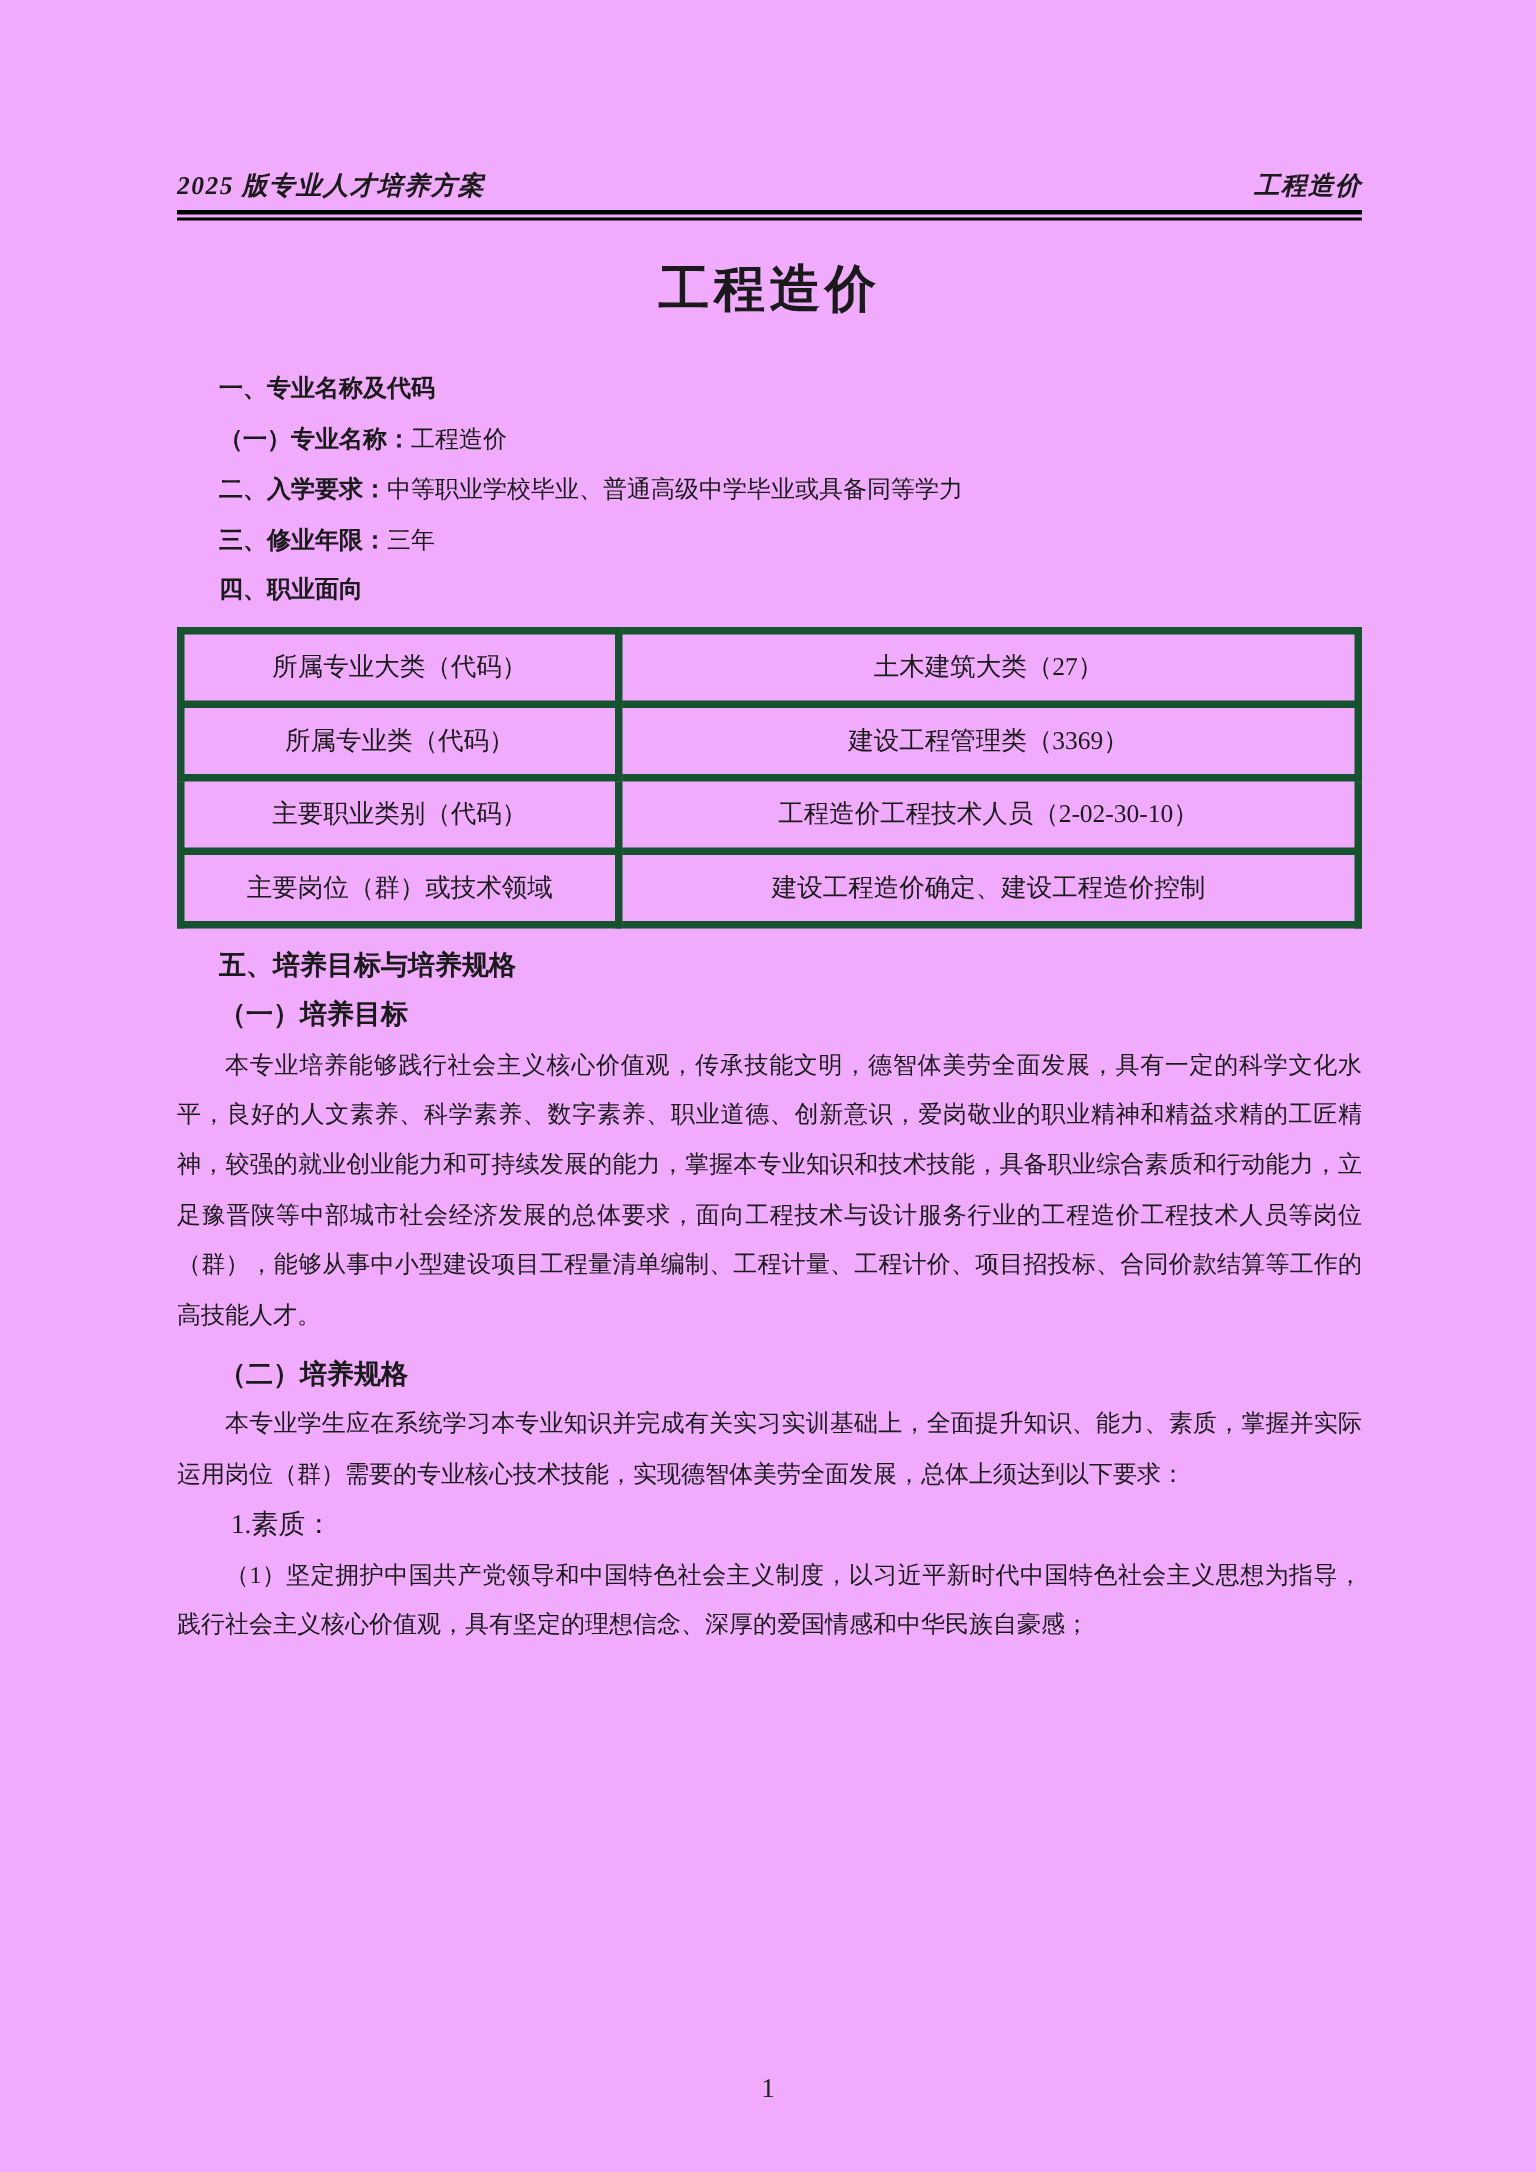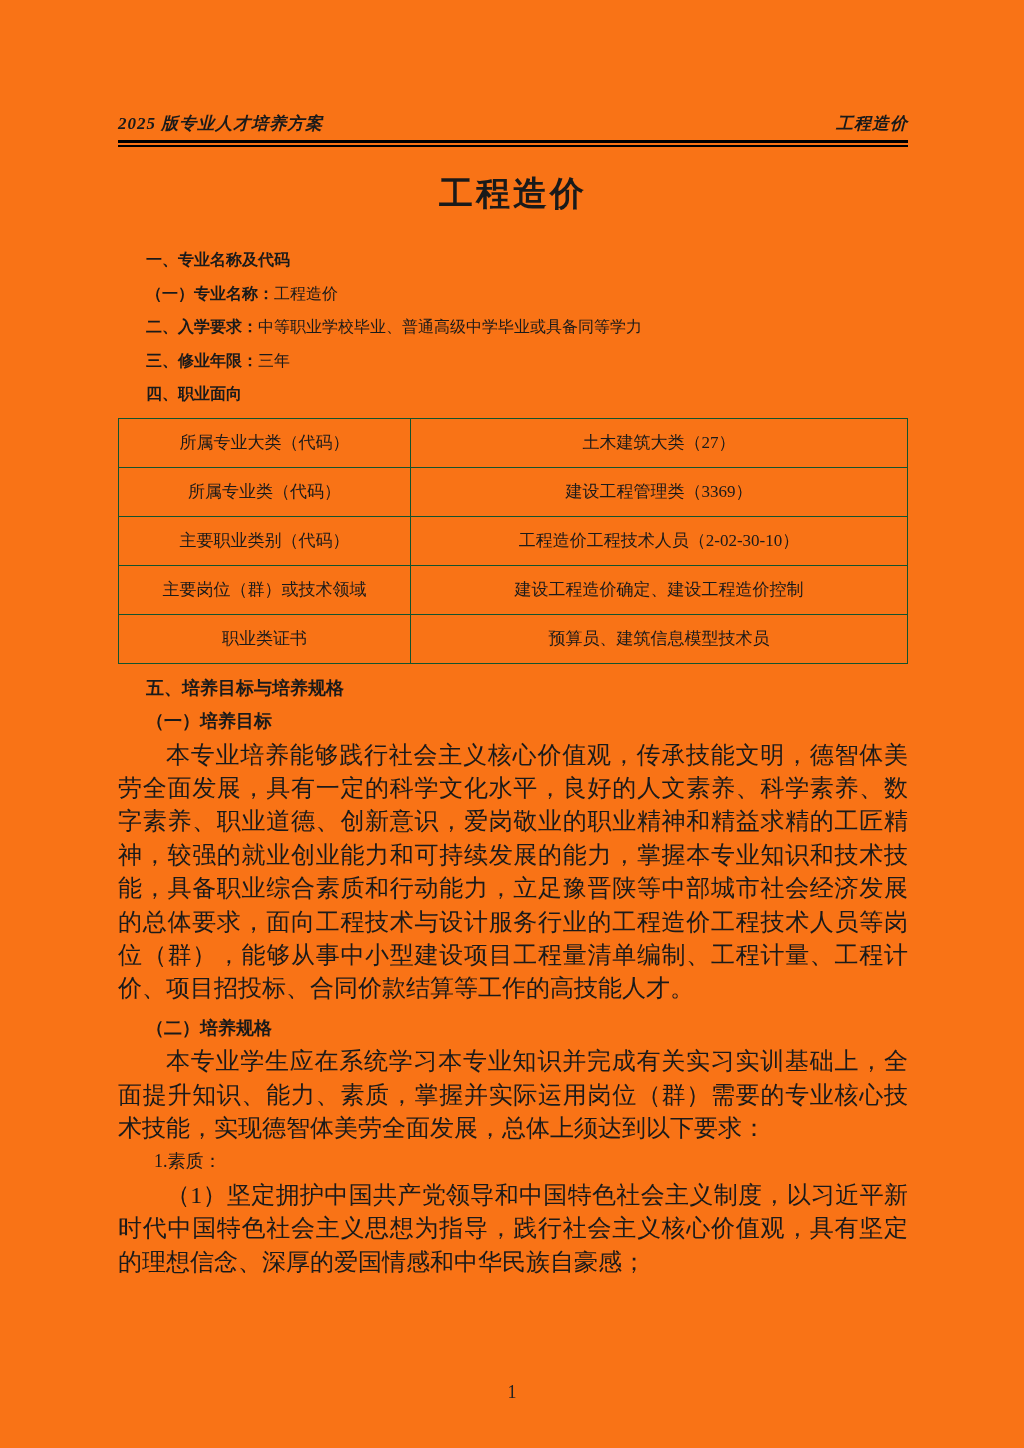--- a/index.html
+++ b/index.html
@@ -2,21 +2,21 @@
 <html><head>
 <meta charset="utf-8">
 <style>
   * { margin: 0; padding: 0; box-sizing: border-box; }
   html, body { background: #e8e8e8; }
   .page {
     position: relative;
     width: 1024px;
     height: 1448px;
     margin: 0 auto;
-    background: #f97316;
+    background: #f0abfc;
     color: #1a1a1a;
     font-family: "Liberation Serif", "DejaVu Serif", serif;
     overflow: hidden;
   }
   .content {
     position: absolute;
     left: 118px;
     right: 116px;
     top: 112px;
   }
@@ -60,42 +60,42 @@
     font-family: "Liberation Serif", "DejaVu Serif", serif;
   }
   
   .career-table {
     width: 100%;
     margin-top: 7px;
     border-collapse: collapse;
     table-layout: fixed;
   }
   .career-table td {
-    border: 1px solid #14532d;
+    border: 5px solid #14532d;
     height: 49px;
     text-align: center;
     vertical-align: middle;
     font-size: 17px;
     font-family: "Liberation Serif", "DejaVu Serif", serif;
   }
   .career-table td.c1 { width: 292px; }
   
   .sec-heading {
     font-size: 18px;
     line-height: 33.5px;
     padding-left: 28px;
     font-weight: bold;
     font-family: "Liberation Sans", "DejaVu Sans", sans-serif;
     white-space: nowrap;
   }
   .mt6  { margin-top: 6px; }
   .mt8  { margin-top: 8px; }
   
   .para {
-    font-size: 24px;
+    font-size: 16px;
     line-height: 33.4px;
     text-align: justify;
     text-indent: 2em;
     font-family: "Liberation Serif", "DejaVu Serif", serif;
   }
   .sub-line {
     font-size: 18px;
     line-height: 33.4px;
     text-indent: 2em;
     font-family: "Liberation Serif", "DejaVu Serif", serif;
@@ -156,24 +156,20 @@
           <td class="c2">建设工程管理类（3369）</td>
         </tr>
         <tr>
           <td class="c1">主要职业类别（代码）</td>
           <td class="c2">工程造价工程技术人员（2-02-30-10）</td>
         </tr>
         <tr>
           <td class="c1">主要岗位（群）或技术领域</td>
           <td class="c2">建设工程造价确定、建设工程造价控制</td>
         </tr>
-        <tr>
-          <td class="c1">职业类证书</td>
-          <td class="c2">预算员、建筑信息模型技术员</td>
-        </tr>
       </tbody>
     </table>
 
     <div class="sec-heading mt8">五、培养目标与培养规格</div>
     <div class="sec-heading">（一）培养目标</div>
     <p class="para">本专业培养能够践行社会主义核心价值观，传承技能文明，德智体美劳全面发展，具有一定的科学文化水平，良好的人文素养、科学素养、数字素养、职业道德、创新意识，爱岗敬业的职业精神和精益求精的工匠精神，较强的就业创业能力和可持续发展的能力，掌握本专业知识和技术技能，具备职业综合素质和行动能力，立足豫晋陕等中部城市社会经济发展的总体要求，面向工程技术与设计服务行业的工程造价工程技术人员等岗位（群），能够从事中小型建设项目工程量清单编制、工程计量、工程计价、项目招投标、合同价款结算等工作的高技能人才。</p>
 
     <div class="sec-heading mt6">（二）培养规格</div>
     <p class="para">本专业学生应在系统学习本专业知识并完成有关实习实训基础上，全面提升知识、能力、素质，掌握并实际运用岗位（群）需要的专业核心技术技能，实现德智体美劳全面发展，总体上须达到以下要求：</p>
     <div class="sub-line">1.素质：</div>

